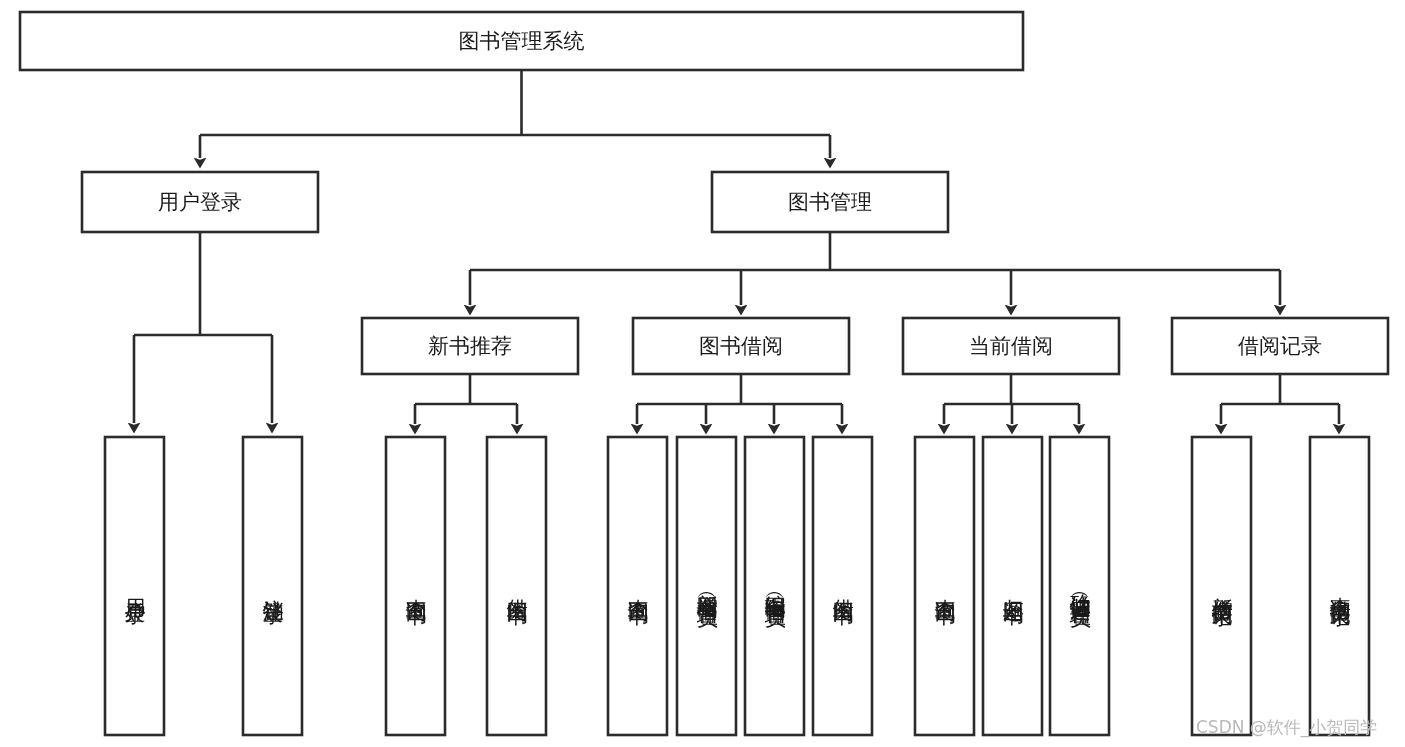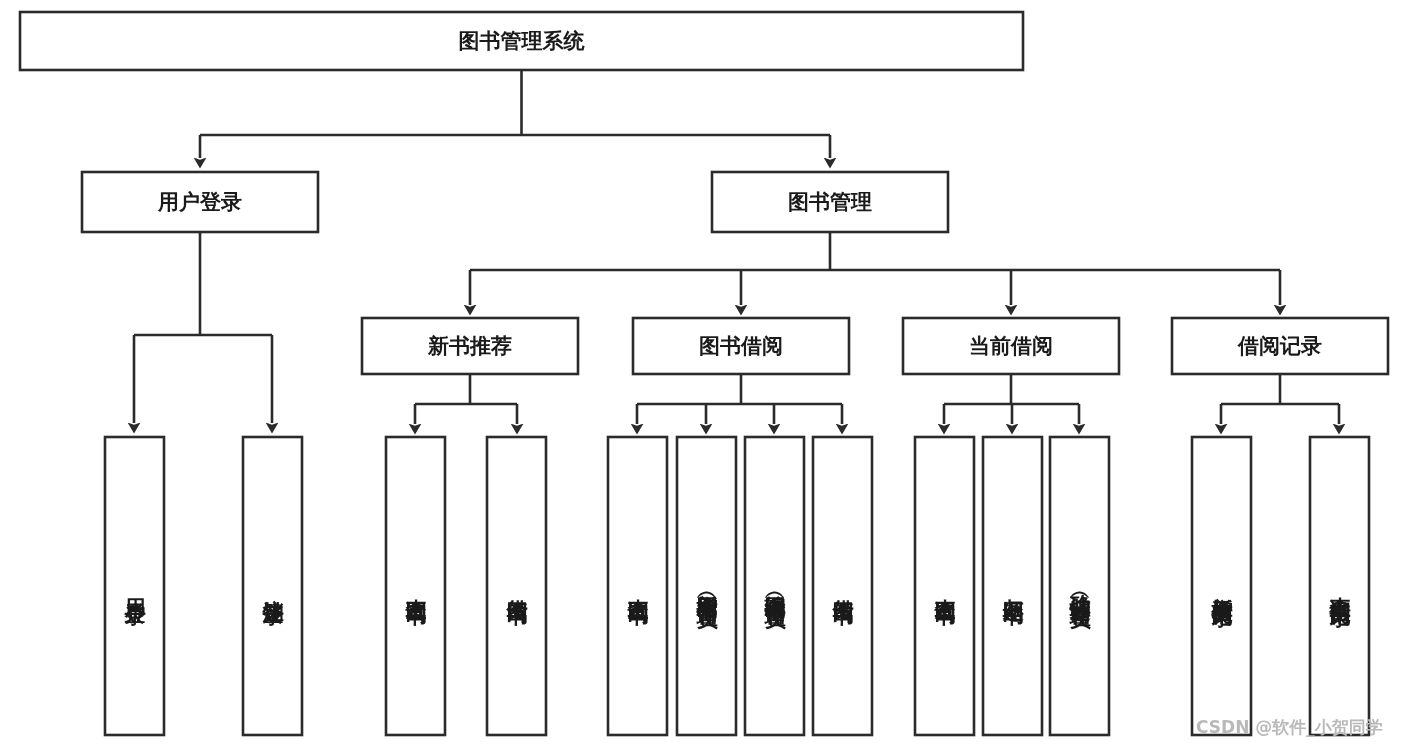--- a/index.html
+++ b/index.html
@@ -11,21 +11,20 @@
     width: 1405px;
     height: 747px;
     font-family: "DejaVu Sans", "Liberation Sans", sans-serif;
     overflow: hidden;
     position: relative;
   }
   #diagram-root {
     position: relative;
     width: 1137px;
     height: 747px;
-    font-weight: bold;
   }
   svg.diagram {
     position: absolute;
     left: 0;
     top: 0;
     width: 1405px;
     height: 747px;
   }
   .node-rect {
     fill: #ffffff;

